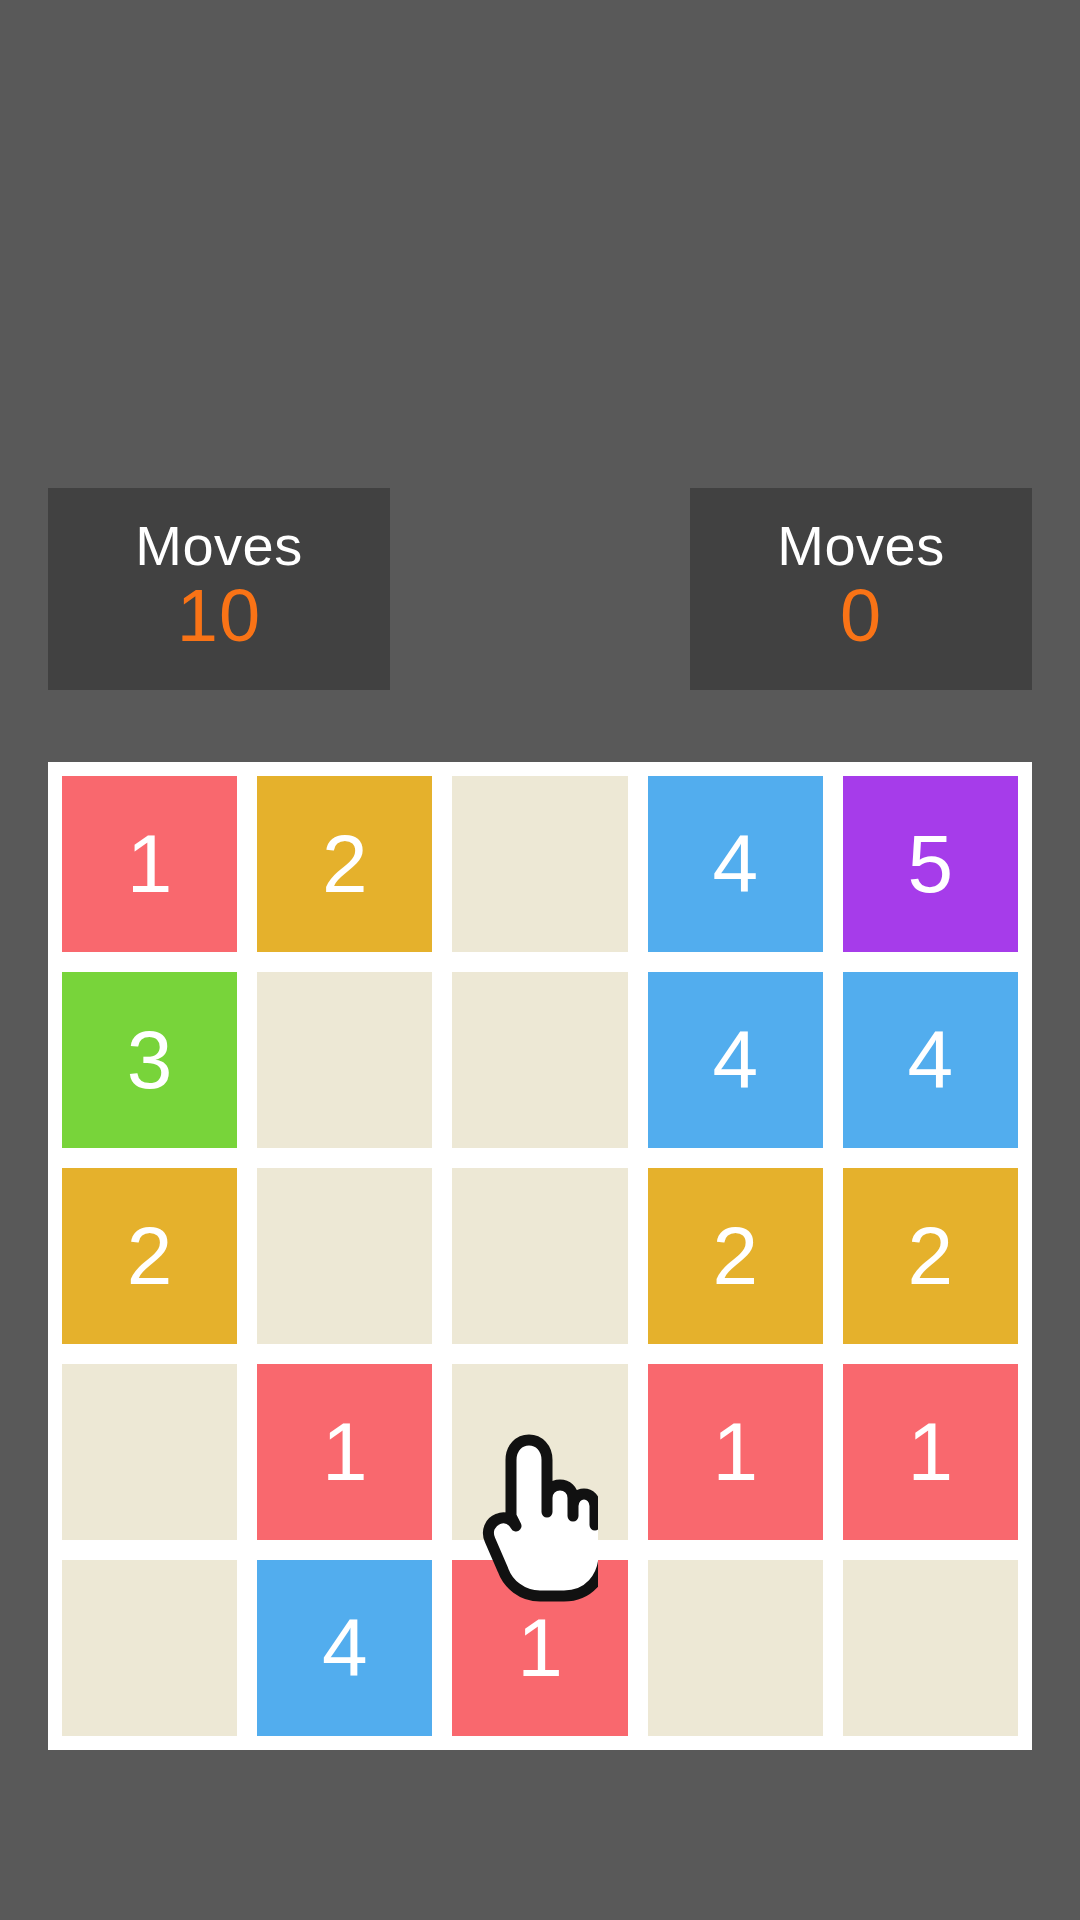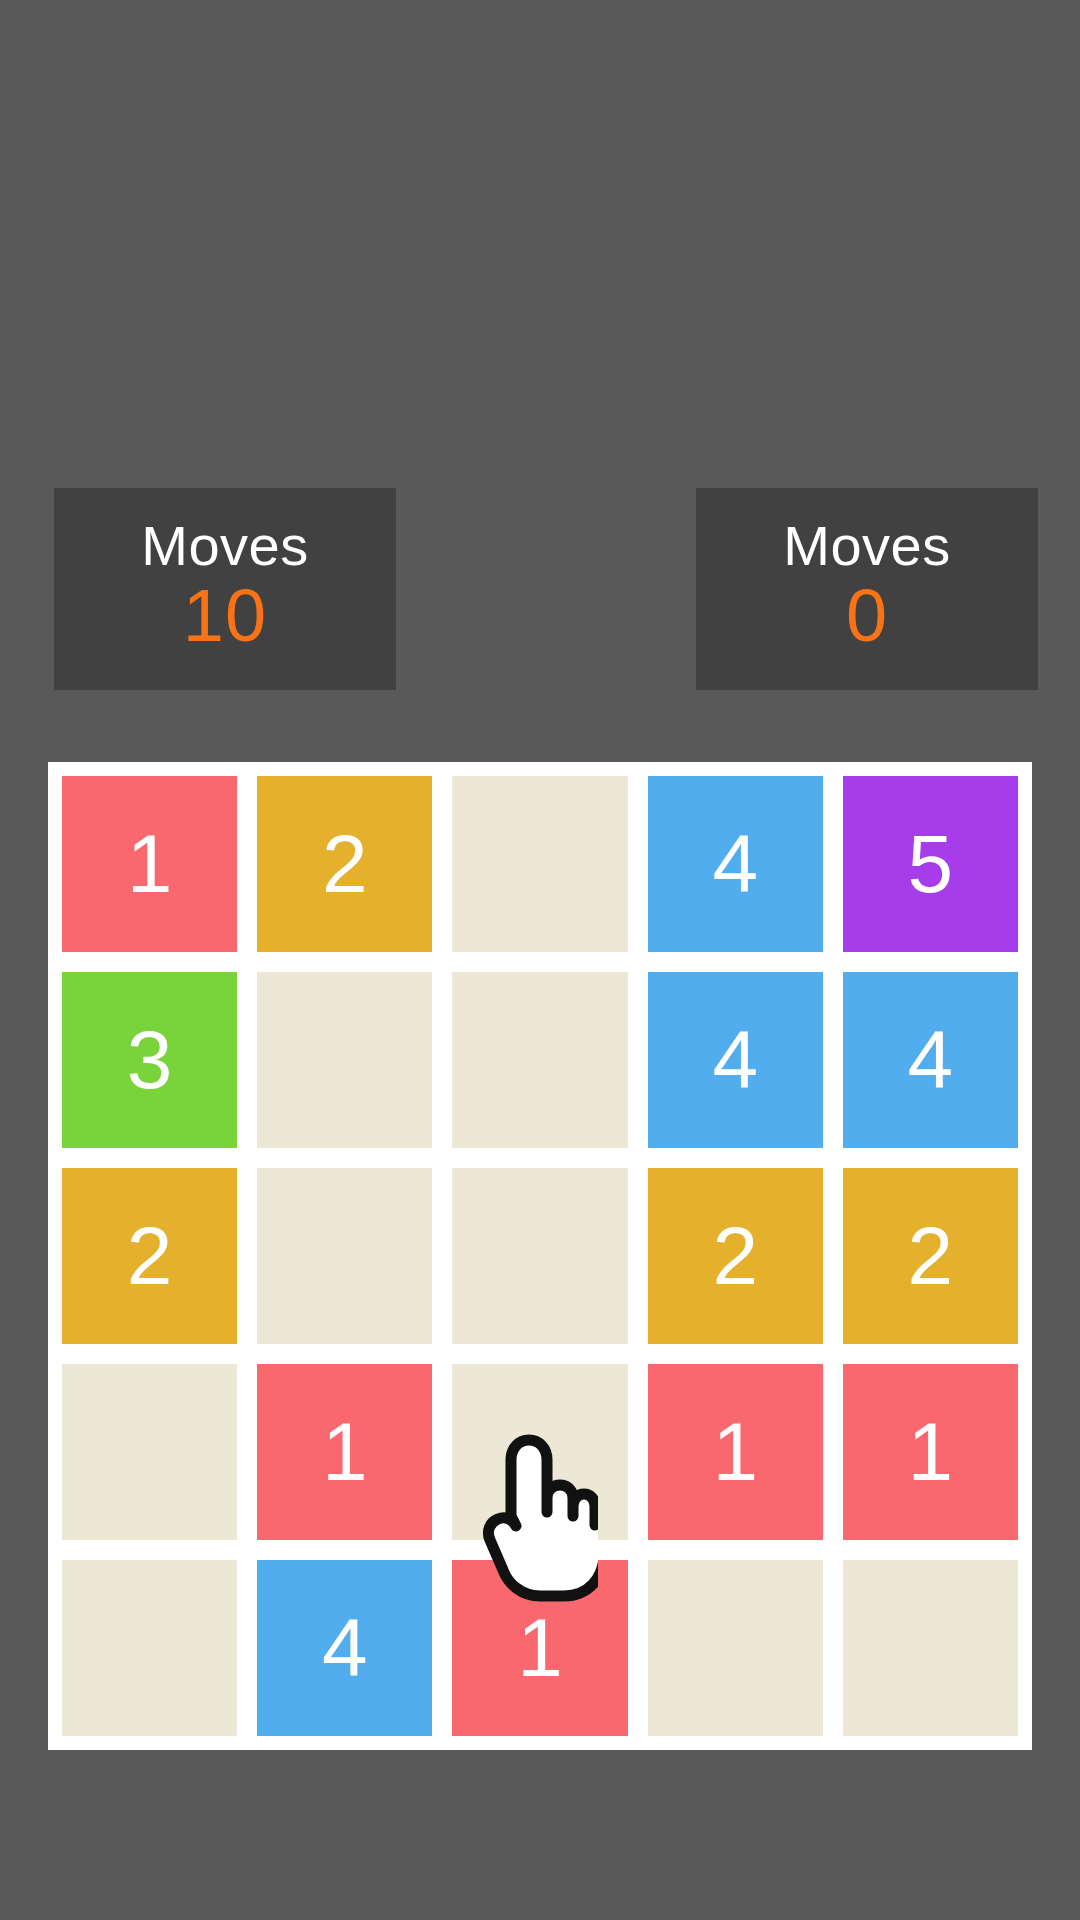--- a/index.html
+++ b/index.html
@@ -17,21 +17,21 @@
     position: relative;
     width: 1080px;
     height: 1920px;
     background: #595959;
     box-sizing: border-box;
   }
 
   
   #hud {
     position: absolute;
-    left: 54px;
+    left: 48px;
     top: 488px;
     width: 984px;
     height: 202px;
     display: flex;
     justify-content: space-between;
     align-items: flex-start;
   }
   .hud-panel {
     background: #414141;
     width: 342px;

